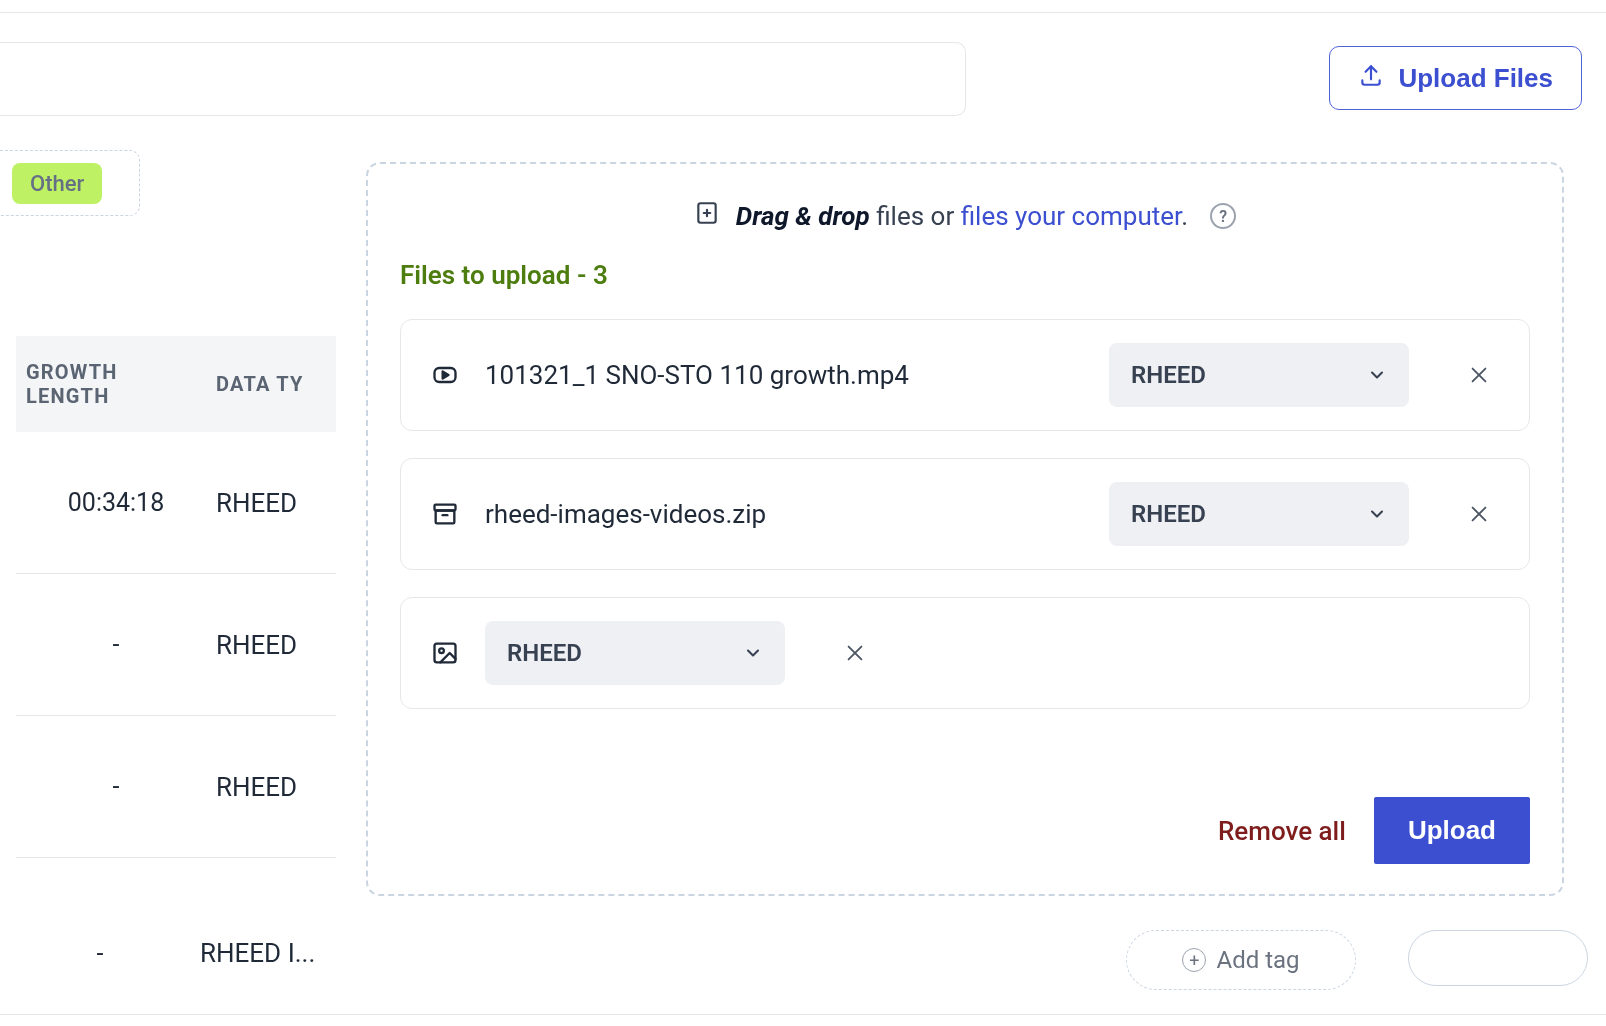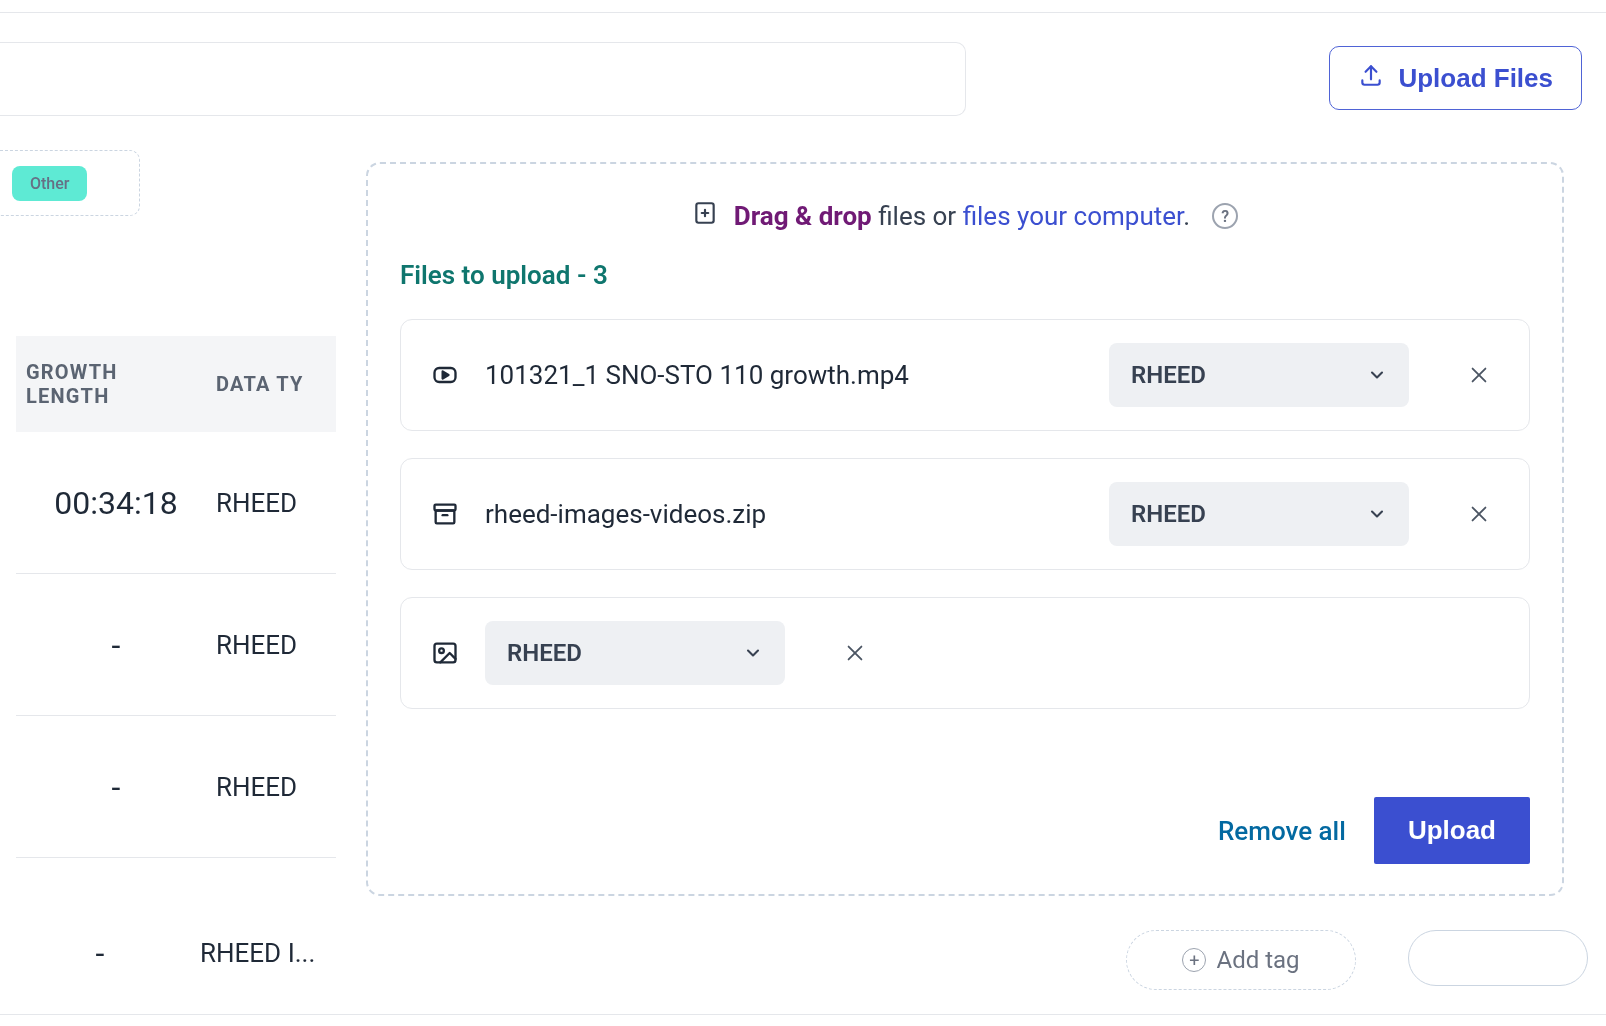--- a/index.html
+++ b/index.html
@@ -58,23 +58,23 @@
     width: 140px;
     height: 66px;
     border: 1px dashed #cbd5e1;
     border-left: none;
     border-radius: 0 10px 10px 0;
     display: flex;
     align-items: center;
     padding-left: 12px;
   }
   .tag-chip {
-    background: #5eead4;
+    background: #bef264;
     color: #667085;
-    font-size: 16px;
+    font-size: 22px;
     font-weight: 500;
     padding: 8px 18px;
     border-radius: 8px;
   }
 
   
   .bg-table {
     position: absolute;
     left: 16px; top: 336px;
     width: 340px;
@@ -96,21 +96,21 @@
   .col-datatype { flex: 1; }
   .bg-row {
     display: flex;
     align-items: center;
     height: 142px;
     border-bottom: 1px solid #e5e7eb;
   }
   .bg-cell-growth {
     width: 200px;
     text-align: center;
-    font-size: 32px;
+    font-size: 25px;
     color: #1f2937;
     font-weight: 400;
     padding-left: 0;
   }
   .bg-cell-type {
     flex: 1;
     font-size: 26px;
     color: #1f2937;
     font-weight: 400;
   }
@@ -185,40 +185,40 @@
     display:flex;
     align-items:center;
     justify-content:center;
     gap: 16px;
     font-size: 26px;
     color: #374151;
     margin-top: 4px;
     margin-bottom: 28px;
   }
   .dz-header .add-file-icon svg { width: 26px; height: 26px; stroke:#374151; }
-  .dz-header .strong { font-weight: 700; color:#701a75; }
+  .dz-header .strong { font-weight: 700; color:#0f172a;font-style:italic; }
   .dz-header a { color: #3b4fd0; text-decoration: none; cursor:pointer; }
   .dz-header .dot { color:#374151; }
   .dz-header .help-icon {
     width:26px; height:26px;
     border:2px solid #9ca3af;
     border-radius:50%;
     display:inline-flex;
     align-items:center;
     justify-content:center;
     font-size:16px;
     color:#6b7280;
     font-weight:600;
     margin-left:6px;
   }
 
   .files-count {
     font-size: 26px;
     font-weight: 600;
-    color: #0f766e;
+    color: #4d7c0f;
     margin-bottom: 20px;
   }
 
   .file-list { display:flex; flex-direction:column; gap: 18px; }
   .file-row {
     border: 1px solid #e5e7eb;
     border-radius: 12px;
     height: 112px;
     display: flex;
     align-items: center;
@@ -265,21 +265,21 @@
   .modal-footer {
     position:absolute;
     bottom: 30px;
     right: 32px;
     display:flex;
     align-items:center;
     gap: 28px;
   }
   .remove-all-link {
     font-size: 26px;
-    color: #0369a1;
+    color: #7f1d1d;
     font-weight: 500;
     cursor:pointer;
   }
   .upload-btn {
     background: #3b4fd0;
     color: #fff;
     font-size: 26px;
     font-weight: 600;
     border: none;
     border-radius: 2px;

